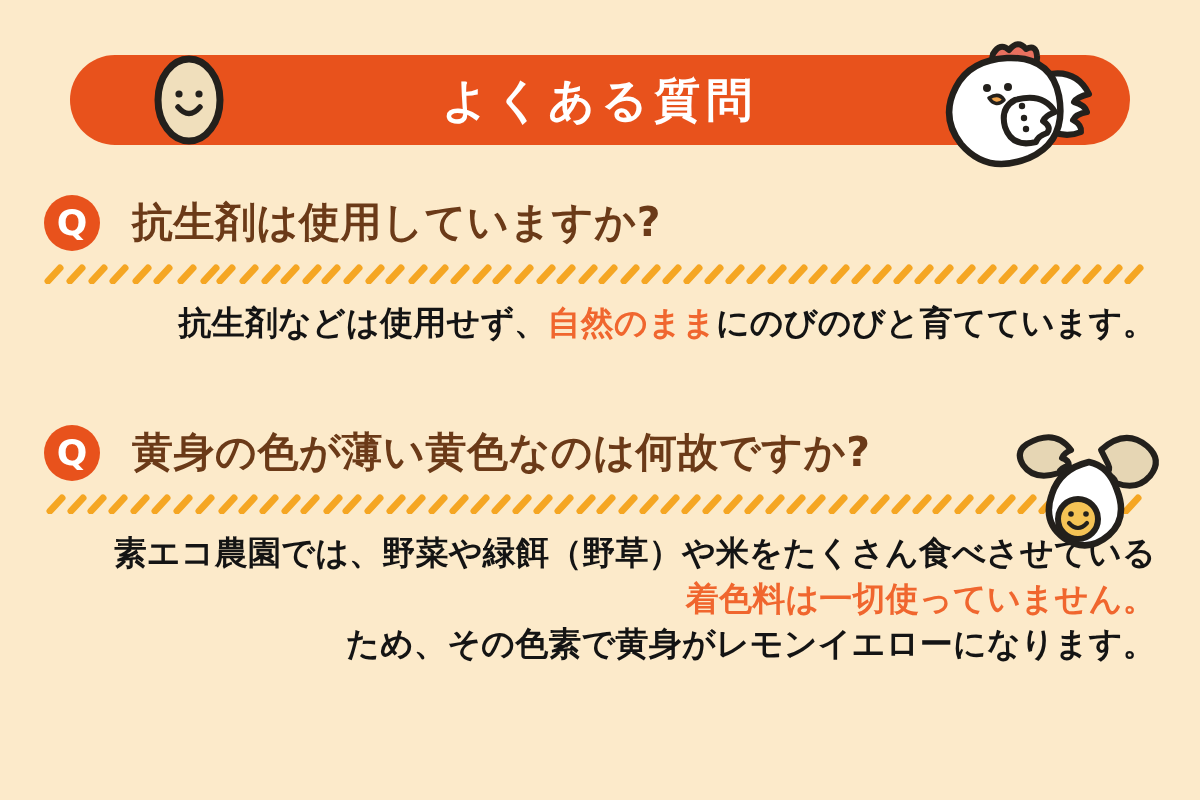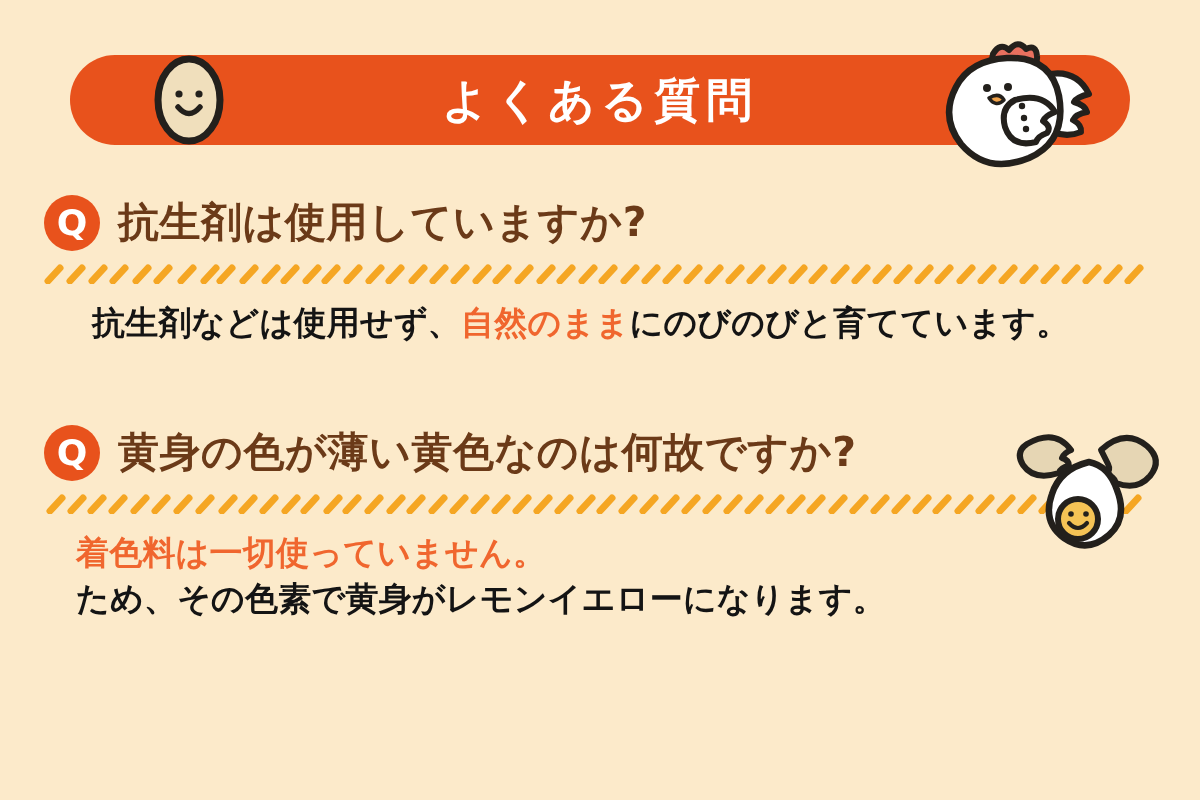--- a/index.html
+++ b/index.html
@@ -12,20 +12,21 @@
     background: #FCEACA;
     font-family: "DejaVu Sans", "Liberation Sans", sans-serif;
     overflow: hidden;
     position: relative;
   }
   #page {
     position: relative;
     width: 1138px;
     height: 800px;
     background: #FCEACA;
+    text-align: right;
   }
 
   
   .banner {
     position: absolute;
     left: 70px;
     top: 55px;
     width: 1060px;
     height: 90px;
     background: #E8521C;
@@ -84,21 +85,21 @@
     background: #E8521C;
     color: #FFFFFF;
     font-size: 36px;
     font-weight: 700;
     display: flex;
     align-items: center;
     justify-content: center;
     line-height: 1;
   }
   .q-text {
-    margin-left: 18px;
+    margin-left: 32px;
     color: #6B3A18;
     font-size: 41px;
     font-weight: 700;
     line-height: 1.1;
     letter-spacing: 0.5px;
     white-space: nowrap;
   }
 
   .divider {
     margin-top: 10px;
@@ -296,20 +297,21 @@
           <line x1="977" y1="17" x2="989" y2="4"></line>
             <line x1="998" y1="17" x2="1010" y2="4"></line>
           <line x1="1019" y1="17" x2="1031" y2="4"></line>
             <line x1="1040" y1="17" x2="1052" y2="4"></line>
           <line x1="1061" y1="17" x2="1073" y2="4"></line>
             <line x1="1082" y1="17" x2="1094" y2="4"></line>
         </g>
       </svg>
     </div>
     <div class="answer answer-2">
+      <div class="answer-line">素エコ農園では、野菜や緑餌（野草）や米をたくさん食べさせている</div>
       <div class="answer-line hl">着色料は一切使っていません。</div>
       <div class="answer-line">ため、その色素で黄身がレモンイエローになります。</div>
     </div>
   </div>
 
   <div class="cracked-egg">
     <svg viewBox="0 0 170 135" width="170" height="135" aria-hidden="true">
 
       <path d="M22 26 q28 -16 44 6 q-7 3 -9 8 q7 2 7 8 q-8 1 -10 7 q-25 8 -36 -8 q-8 -13 4 -21 z" fill="#E6D6B4" stroke="#23201C" stroke-width="6" stroke-linejoin="round"></path>
 

